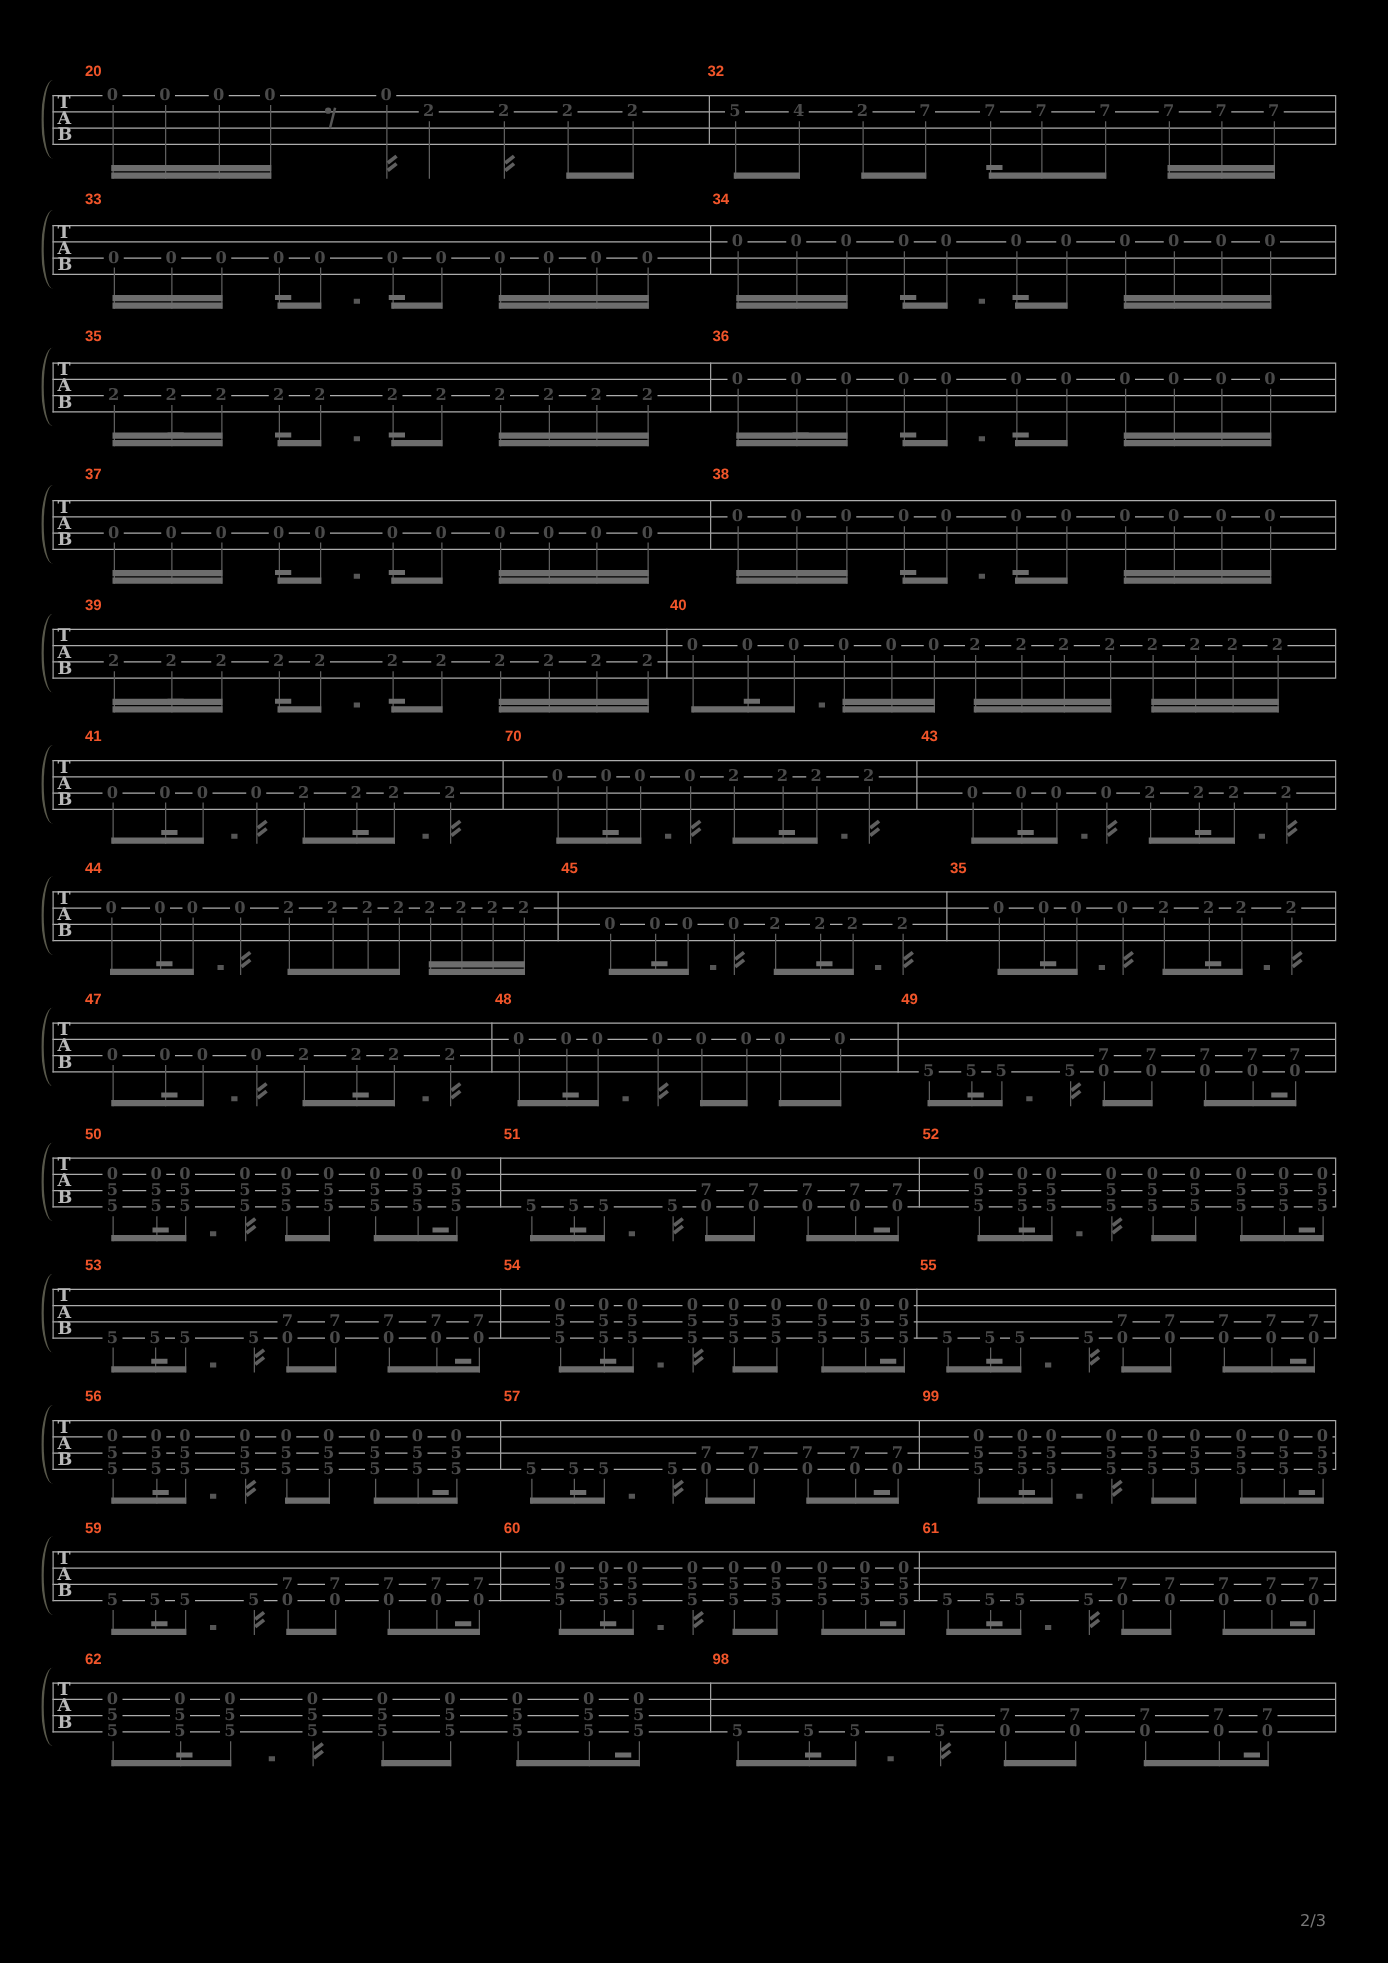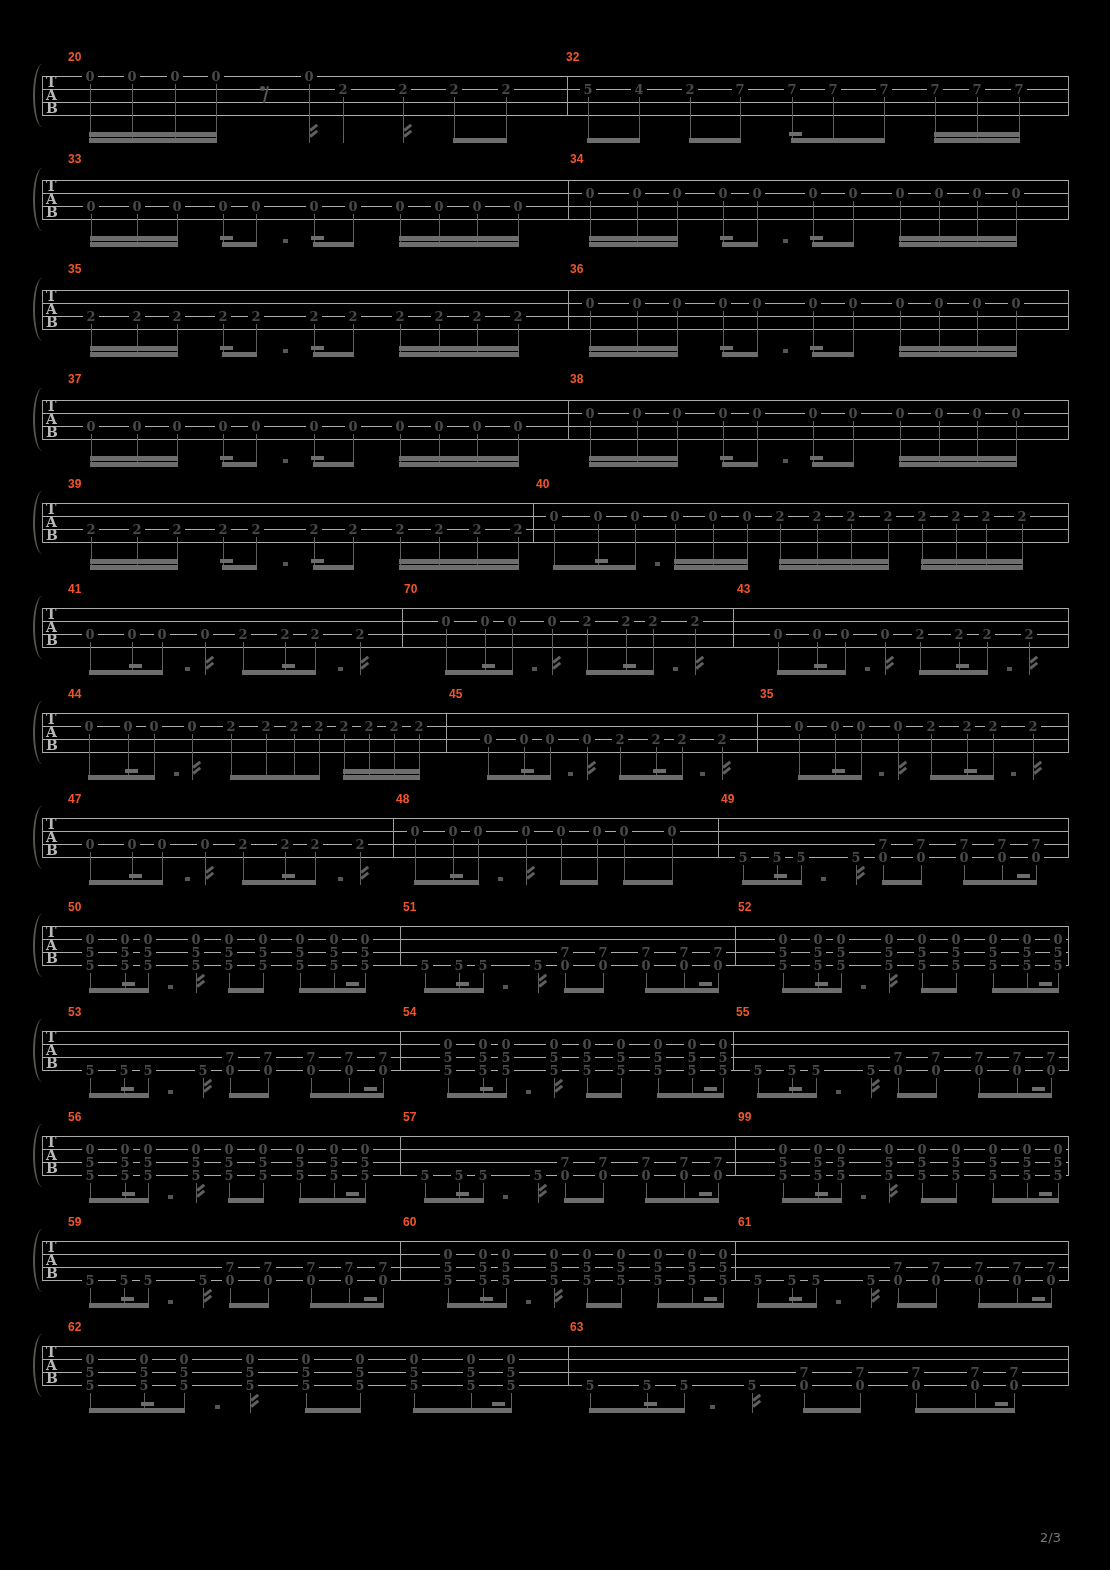--- a/index.html
+++ b/index.html
@@ -1208,21 +1208,21 @@
     <div class="abs staffline" style="left: 42px; top: 1359px; width: 1026px; background: rgb(173, 173, 173);"></div>
     <div class="abs staffline" style="left: 42px; top: 1372px; width: 1026px; background: rgb(173, 173, 173);"></div>
     <div class="abs staffline" style="left: 42px; top: 1385px; width: 1026px; background: rgb(173, 173, 173);"></div>
     <div class="abs clef" style="left: 46px; top: 1345.5px; color: rgb(184, 184, 184);">T</div>
     <div class="abs clef" style="left: 46px; top: 1358.5px; color: rgb(184, 184, 184);">A</div>
     <div class="abs clef" style="left: 46px; top: 1371.5px; color: rgb(184, 184, 184);">B</div>
     <div class="abs barline" style="left: 42px; top: 1346px; height: 40px; background: rgb(159, 159, 159);"></div>
     <div class="abs barline" style="left: 568px; top: 1346px; height: 40px; background: rgb(159, 159, 159);"></div>
     <div class="abs barline" style="left: 1068px; top: 1346px; height: 40px; background: rgb(159, 159, 159);"></div>
     <div class="abs mnum" style="left: 68px; top: 1320px; color: rgb(240, 85, 42);">62</div>
-    <div class="abs mnum" style="left: 570px; top: 1320px; color: rgb(240, 85, 42);">63</div>
+    <div class="abs mnum" style="left: 570px; top: 1320px; color: rgb(240, 85, 42);">98</div>
     <div class="abs stem" style="left: 89.5px; top: 1392px; height: 21px; background: rgb(95, 95, 95);"></div>
     <div class="abs stem" style="left: 143.5px; top: 1392px; height: 21px; background: rgb(95, 95, 95);"></div>
     <div class="abs stem" style="left: 183.5px; top: 1392px; height: 21px; background: rgb(95, 95, 95);"></div>
     <div class="abs stem" style="left: 249.5px; top: 1392px; height: 21px; background: rgb(95, 95, 95);"></div>
     <div class="abs stem" style="left: 305.5px; top: 1392px; height: 21px; background: rgb(95, 95, 95);"></div>
     <div class="abs stem" style="left: 359.5px; top: 1392px; height: 21px; background: rgb(95, 95, 95);"></div>
     <div class="abs stem" style="left: 413.5px; top: 1392px; height: 21px; background: rgb(95, 95, 95);"></div>
     <div class="abs stem" style="left: 470.5px; top: 1392px; height: 21px; background: rgb(95, 95, 95);"></div>
     <div class="abs stem" style="left: 510.5px; top: 1392px; height: 21px; background: rgb(95, 95, 95);"></div>
     <div class="abs beam" style="left: 89px; top: 1408px; width: 96px; background: rgb(109, 109, 109);"></div>

